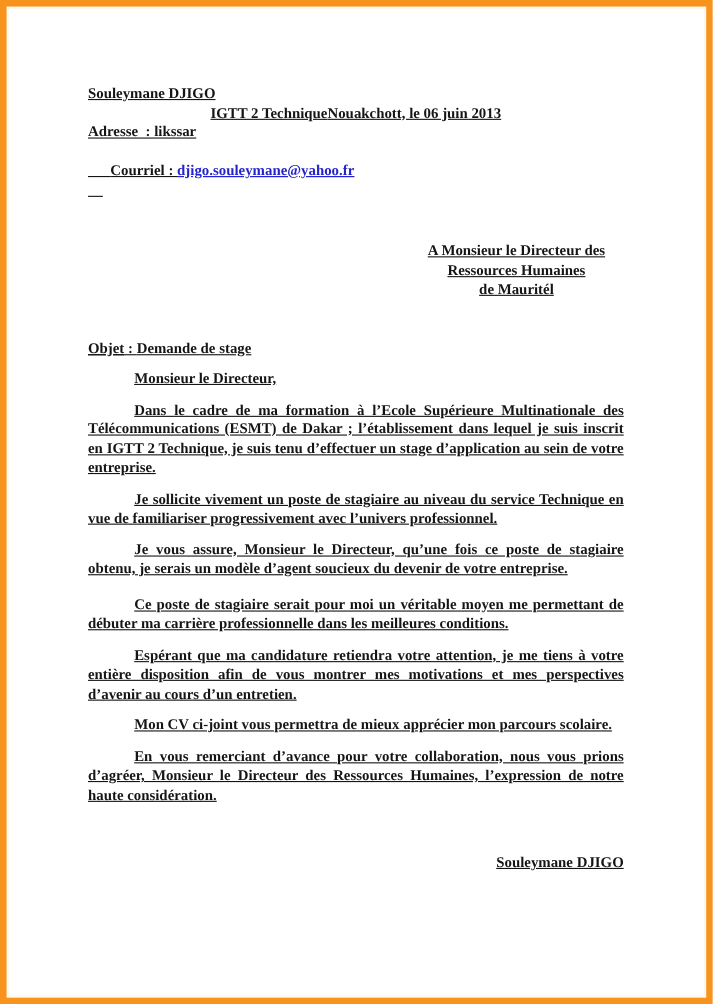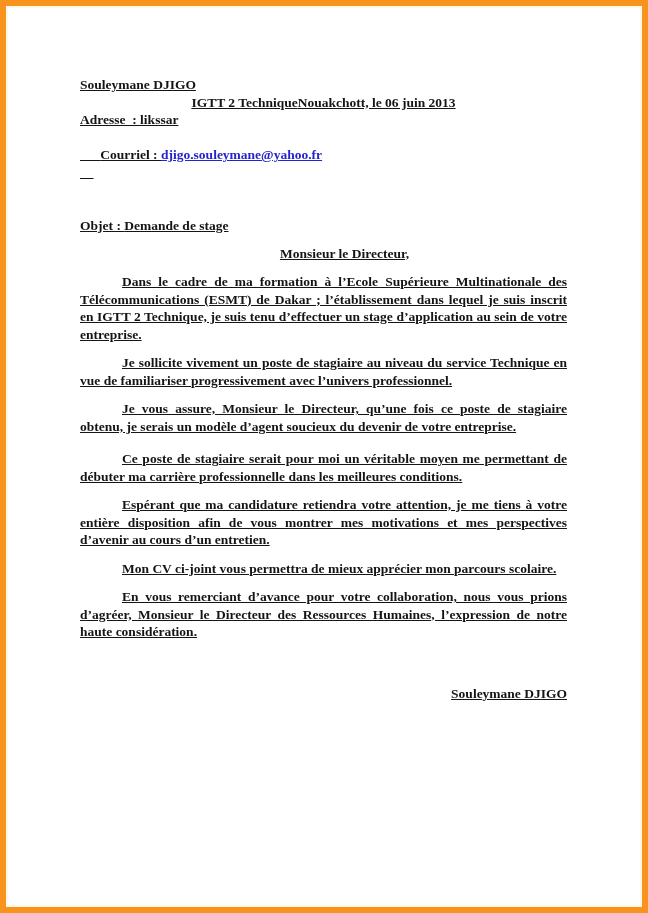--- a/index.html
+++ b/index.html
@@ -22,21 +22,21 @@
   .sender-line { white-space: pre-wrap; }
   .sender-line-2 { display: flex; justify-content: center; }
   .email-link { color: #2424cc; text-decoration: underline; cursor: pointer; }
   .recipient {
     margin: 38px 0 0 auto;
     width: 195px;
     text-align: center;
   }
   .subject { margin-top: 36px; }
   .subject-label { text-decoration: underline; }
-  .salutation { margin-top: 10px; text-indent: 42px; text-align: center; }
+  .salutation { margin-top: 10px; text-indent: 42px; }
   .para {
     margin: 11px 0 0 0;
     text-align: justify;
     text-indent: 42px;
   }
   .para-gap { margin-top: 15px; }
   .signature { margin-top: 44px; text-align: right; }
 </style>
 </head>
 <body>
@@ -48,20 +48,25 @@
     <div class="sender-line sender-line-2">
       <span>IGTT 2 Technique</span>
       <span>Nouakchott, le 06 juin 2013</span>
     </div>
     <div class="sender-line">Adresse  : likssar</div>
     <div class="sender-line">
       <span>Courriel : </span><a class="email-link">djigo.souleymane@yahoo.fr</a>
     </div>
   </header>
 
+  <div class="recipient">
+    <div>A Monsieur le Directeur des</div>
+    <div>Ressources Humaines</div>
+    <div>de Mauritél</div>
+  </div>
 
   <div class="subject">
     <span class="subject-label">Objet</span><span> : </span><span>Demande de stage</span>
   </div>
 
   <div class="salutation">Monsieur le Directeur,</div>
 
   <p class="para">Dans le cadre de ma formation à l’Ecole Supérieure Multinationale des Télécommunications (ESMT) de Dakar ; l’établissement dans lequel je suis inscrit en IGTT 2 Technique, je suis tenu d’effectuer un stage d’application au sein de votre entreprise.</p>
   <p class="para">Je sollicite vivement un poste de stagiaire au niveau du service Technique en vue de familiariser progressivement avec l’univers professionnel.</p>
   <p class="para">Je vous assure, Monsieur le Directeur, qu’une fois ce poste de stagiaire obtenu, je serais un modèle d’agent soucieux du devenir de votre entreprise.</p>

